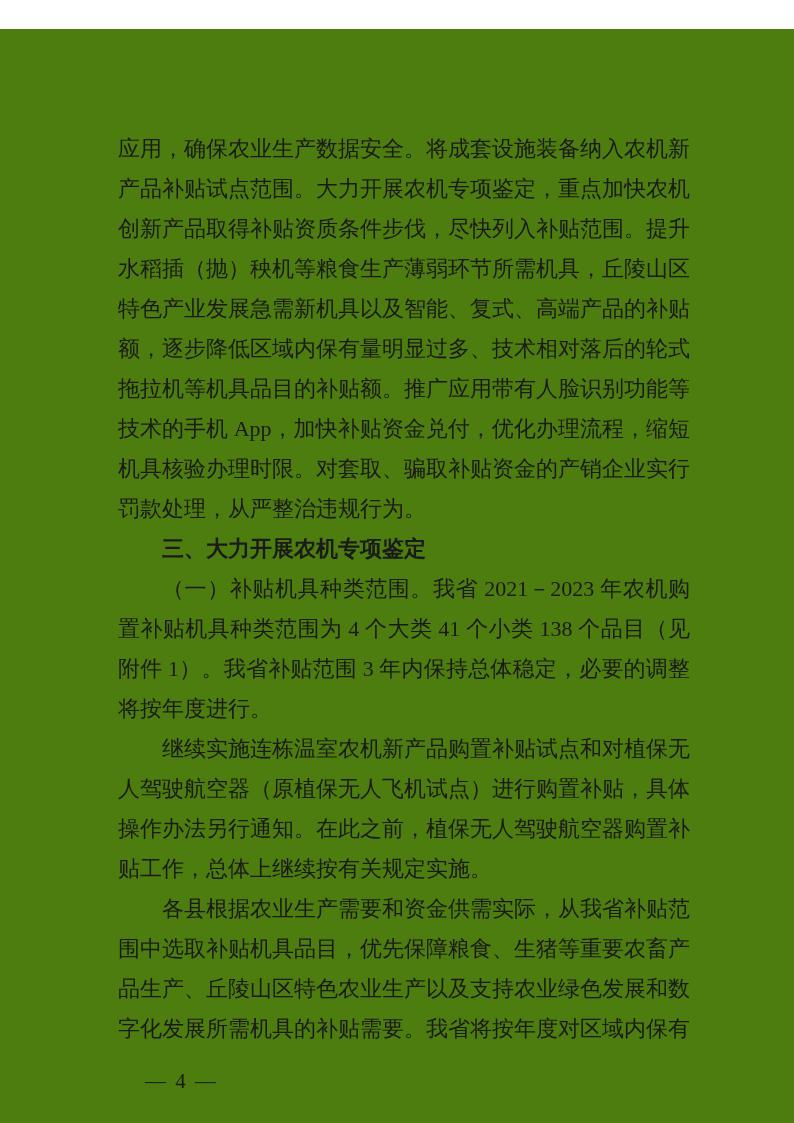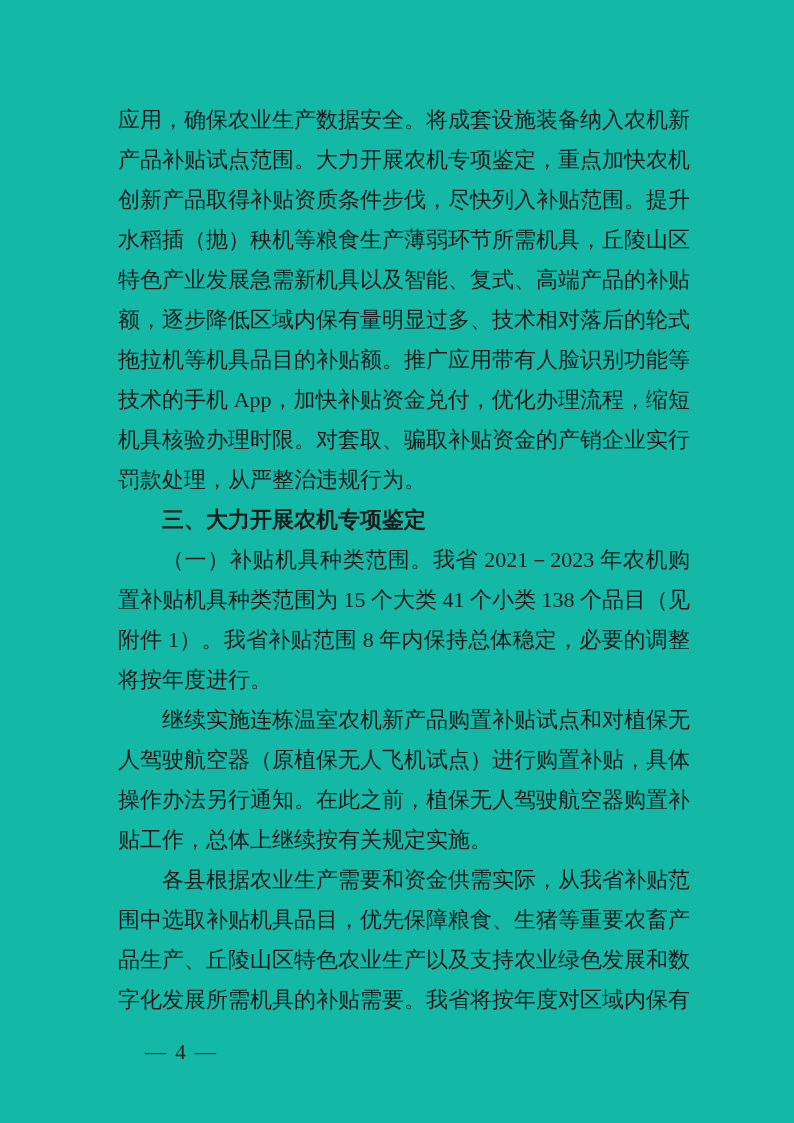--- a/index.html
+++ b/index.html
@@ -11,21 +11,22 @@
     height: 1123px;
     position: relative;
     background: #ffffff;
     overflow: hidden;
     font-family: "Liberation Serif", "DejaVu Serif", serif;
     color: #1a1a1a;
   }
   .page {
     position: absolute;
     inset: 0;
-    background: #14b8a6;
+    background: #4d7c0f;
+    margin-top: 29px;
   }
   .content {
     position: absolute;
     left: 118px;
     top: 100px;
     width: 572px;
   }
   .para {
     margin: 0;
     padding: 0;
@@ -52,18 +53,18 @@
     color: #1a1a1a;
   }
 </style>
 </head>
 <body>
 
 <div class="page">
   <main class="content">
     <p class="para continued">应用，确保农业生产数据安全。将成套设施装备纳入农机新产品补贴试点范围。大力开展农机专项鉴定，重点加快农机创新产品取得补贴资质条件步伐，尽快列入补贴范围。提升水稻插（抛）秧机等粮食生产薄弱环节所需机具，丘陵山区特色产业发展急需新机具以及智能、复式、高端产品的补贴额，逐步降低区域内保有量明显过多、技术相对落后的轮式拖拉机等机具品目的补贴额。推广应用带有人脸识别功能等技术的手机 App，加快补贴资金兑付，优化办理流程，缩短机具核验办理时限。对套取、骗取补贴资金的产销企业实行罚款处理，从严整治违规行为。</p>
     <p class="para heading">三、大力开展农机专项鉴定</p>
-    <p class="para">（一）补贴机具种类范围。我省 2021－2023 年农机购置补贴机具种类范围为 15 个大类 41 个小类 138 个品目（见附件 1）。我省补贴范围 8 年内保持总体稳定，必要的调整将按年度进行。</p>
+    <p class="para">（一）补贴机具种类范围。我省 2021－2023 年农机购置补贴机具种类范围为 4 个大类 41 个小类 138 个品目（见附件 1）。我省补贴范围 3 年内保持总体稳定，必要的调整将按年度进行。</p>
     <p class="para">继续实施连栋温室农机新产品购置补贴试点和对植保无人驾驶航空器（原植保无人飞机试点）进行购置补贴，具体操作办法另行通知。在此之前，植保无人驾驶航空器购置补贴工作，总体上继续按有关规定实施。</p>
     <p class="para">各县根据农业生产需要和资金供需实际，从我省补贴范围中选取补贴机具品目，优先保障粮食、生猪等重要农畜产品生产、丘陵山区特色农业生产以及支持农业绿色发展和数字化发展所需机具的补贴需要。我省将按年度对区域内保有</p>
   </main>
   <footer class="page-number">— 4 —</footer>
 </div>
 
 </body></html>

